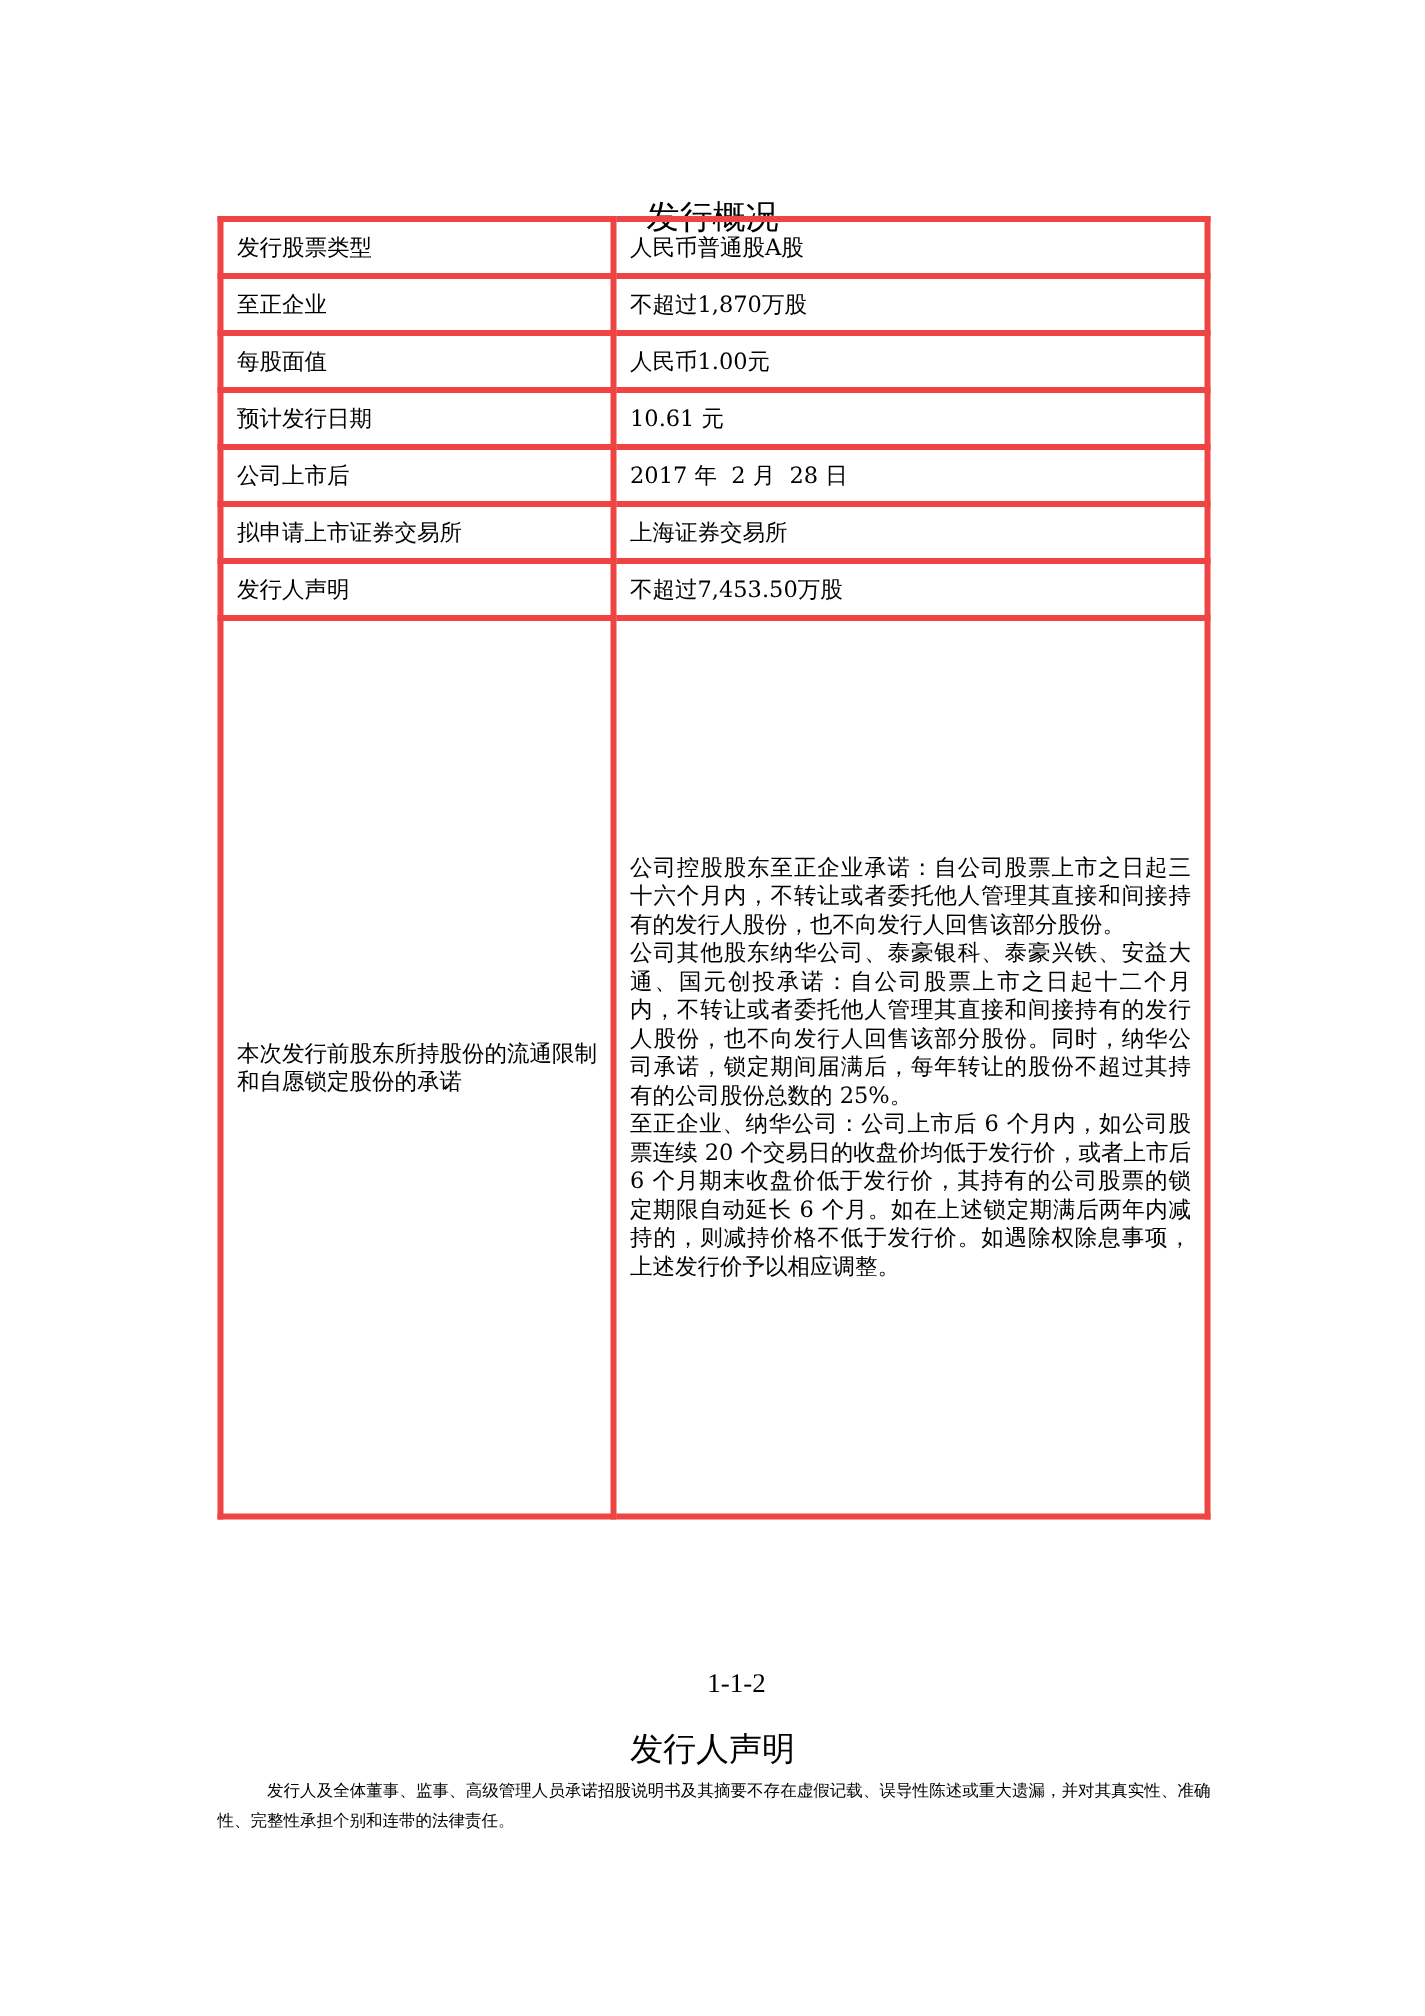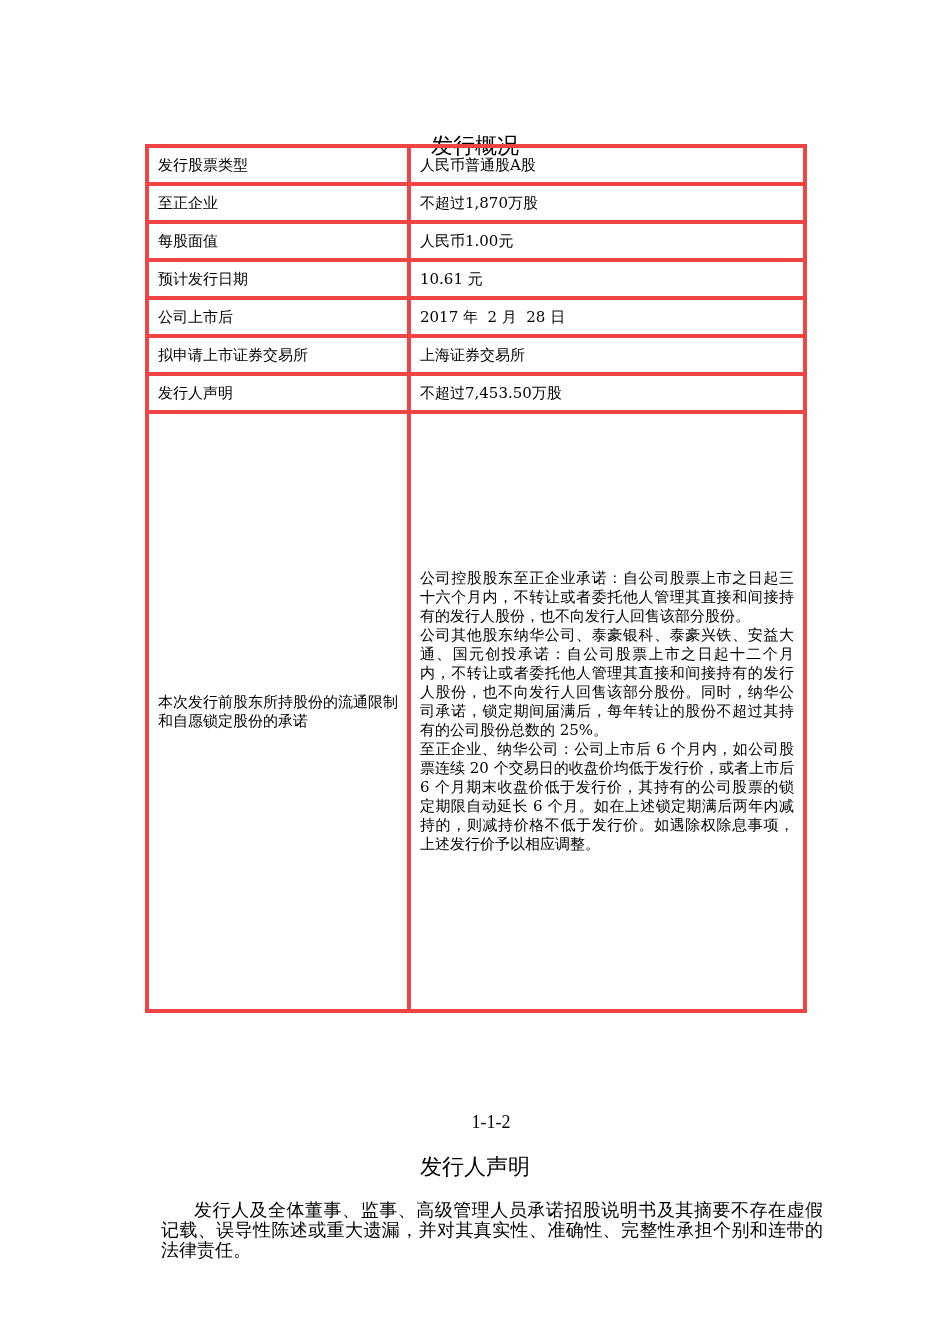--- a/index.html
+++ b/index.html
@@ -67,25 +67,25 @@
       top: 1152px;
       text-align: center;
       font-size: 22px;
       line-height: 30px;
     }
     .statement {
       position: absolute;
       left: 145px;
       width: 662px;
       top: 1184px;
-      font-size: 18px;
+      font-size: 11px;
       line-height: 20px;
       text-indent: 33px;
       text-align: justify;
-      margin: 16px;
+      margin: 0;
     }
   </style>
 </head>
 <body>
 
 <div class="page-title">发行概况</div>
 
 <table class="overview">
   <tbody>
     <tr class="row">

